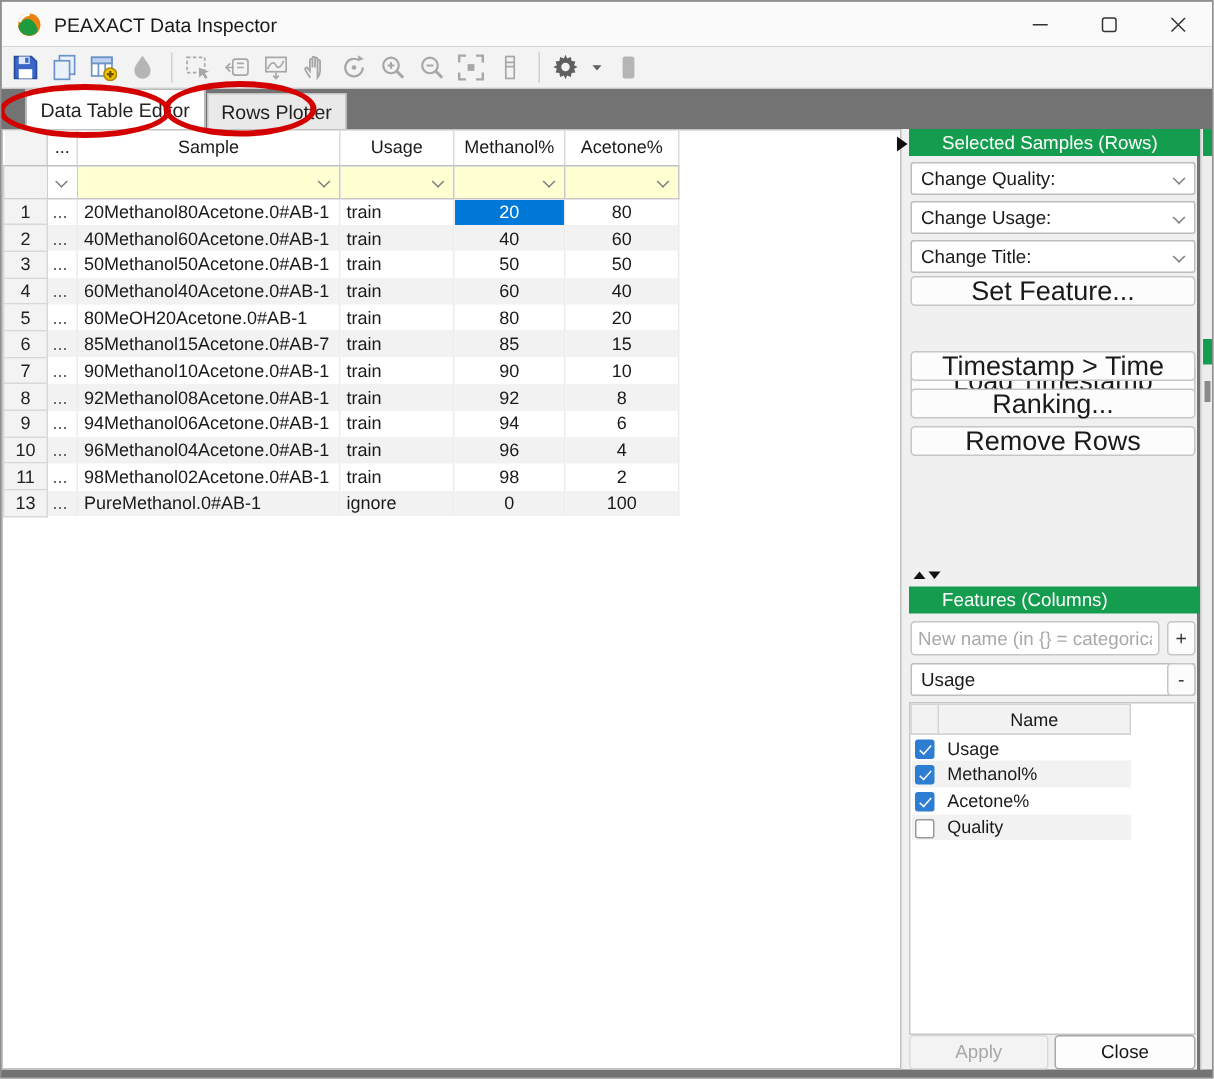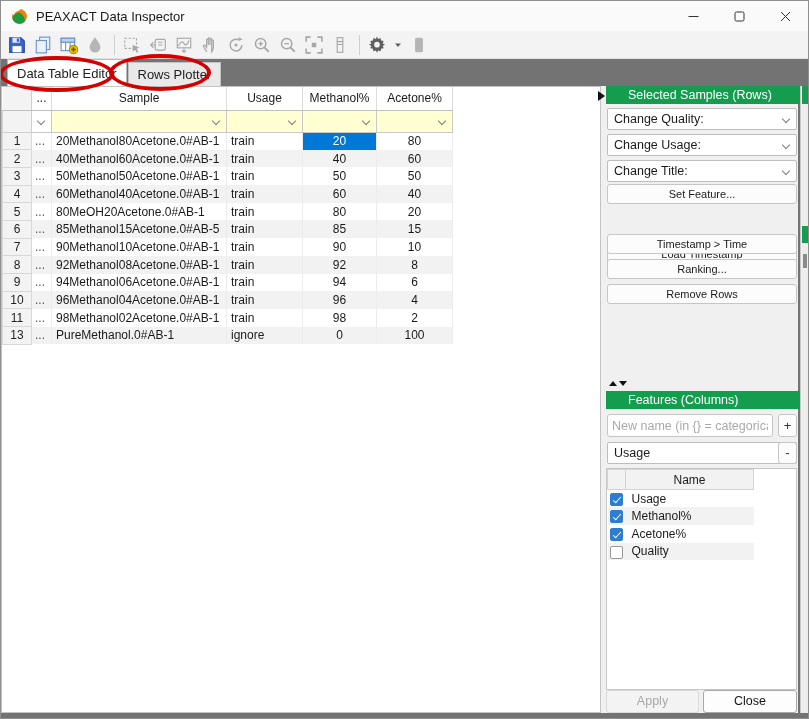--- a/index.html
+++ b/index.html
@@ -18,21 +18,21 @@
 
   
   .toolbar { position:absolute; left:0; top:30px; width:100%; height:28px; background:#f3f3f3;
              border-bottom:1px solid #e2e2e2; display:flex; align-items:center; padding-left:7px; }
   .tool { width:18px; height:18px; margin-right:8px; display:inline-flex; }
   .tool svg { width:18px; height:18px; }
   .tsep { width:1px; height:20px; background:#cfcfcf; margin:0 8px 0 2px; }
 
   
   .tabbar { position:absolute; left:0; top:58px; width:100%; height:27px; display:flex;
-            align-items:flex-end; padding-left:6px; }
+            align-items:flex-end; padding-left:16px; }
   .tab { height:24px; padding:0 9px; font-size:13px; color:#222; display:flex; align-items:center;
          background:#e9e9e9; border:1px solid #c3c3c3; border-bottom:none; margin-right:1px; }
   .tab.active { height:27px; background:#ffffff; border-color:#b9b9b9; position:relative; z-index:2; }
 
   
   .table-panel { position:absolute; left:0; top:85px; width:600px; height:627px; background:#fff;
                  border:1px solid #c3c3c3; overflow:hidden; }
   .splitter { position:absolute; left:600px; top:85px; width:5px; height:627px; background:#f0f0f0; }
   .split-arrow { position:absolute; left:597px; top:90px; width:0; height:0; z-index:3;
                  border-top:5px solid transparent; border-bottom:5px solid transparent;
@@ -60,21 +60,21 @@
   .grid td.sel { background:#0078d7 !important; color:#fff; }
 
   
   .right-panel { position:absolute; left:605px; top:85px; width:192px; height:627px; background:#f0f0f0; }
   .green-h { position:absolute; left:0; width:222px; height:18px; color:#fff; font-size:12.5px;
              line-height:18px; padding-left:22px; }
   .rp-select { position:absolute; left:1px; width:190px; height:22px; background:#fff;
                border:1px solid #bdbdbd; border-radius:2px; font-size:12.5px; color:#1a1a1a;
                line-height:20px; padding-left:6px; }
   .rp-btn { position:absolute; left:1px; width:190px; height:20px; background:#fcfcfc;
-            border:1px solid #c6c6c6; border-radius:3px; font-size:11px; color:#1a1a1a;
+            border:1px solid #c6c6c6; border-radius:3px; font-size:18px; color:#1a1a1a;
             text-align:center; line-height:18px; }
   .hsplit { position:absolute; left:3px; display:flex; gap:2px; }
   .tri-up { width:0; height:0; border-left:4px solid transparent; border-right:4px solid transparent;
             border-bottom:5px solid #111; }
   .tri-dn { width:0; height:0; border-left:4px solid transparent; border-right:4px solid transparent;
             border-top:5px solid #111; }
   .rp-input { position:absolute; left:1px; width:166px; height:23px; border:1px solid #c6c6c6;
               border-radius:3px; font-size:12.5px; padding:0 4px; color:#1a1a1a; background:#fff;
               font-family:"Liberation Sans","DejaVu Sans",sans-serif; }
   .rp-input::placeholder { color:#a9a9a9; }
@@ -326,21 +326,21 @@
             <th class="rn">5</th>
             <td class="dots">...</td>
             <td class="">80MeOH20Acetone.0#AB-1</td>
             <td class="">train</td>
             <td class="num">80</td>
             <td class="num">20</td>
           </tr>
           <tr>
             <th class="rn">6</th>
             <td class="dots">...</td>
-            <td class="">85Methanol15Acetone.0#AB-5</td>
+            <td class="">85Methanol15Acetone.0#AB-7</td>
             <td class="">train</td>
             <td class="num">85</td>
             <td class="num">15</td>
           </tr>
           <tr>
             <th class="rn">7</th>
             <td class="dots">...</td>
             <td class="">90Methanol10Acetone.0#AB-1</td>
             <td class="">train</td>
             <td class="num">90</td>

